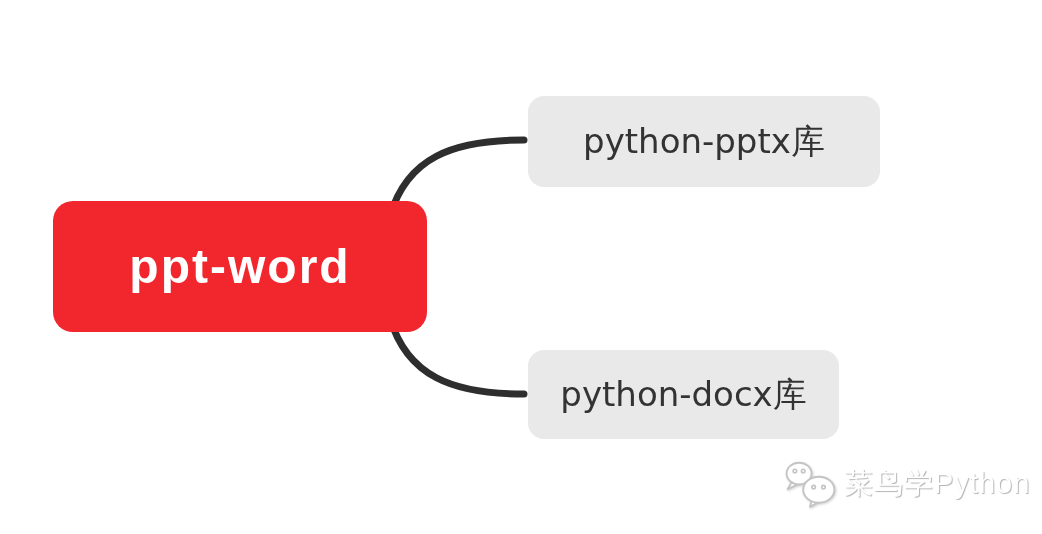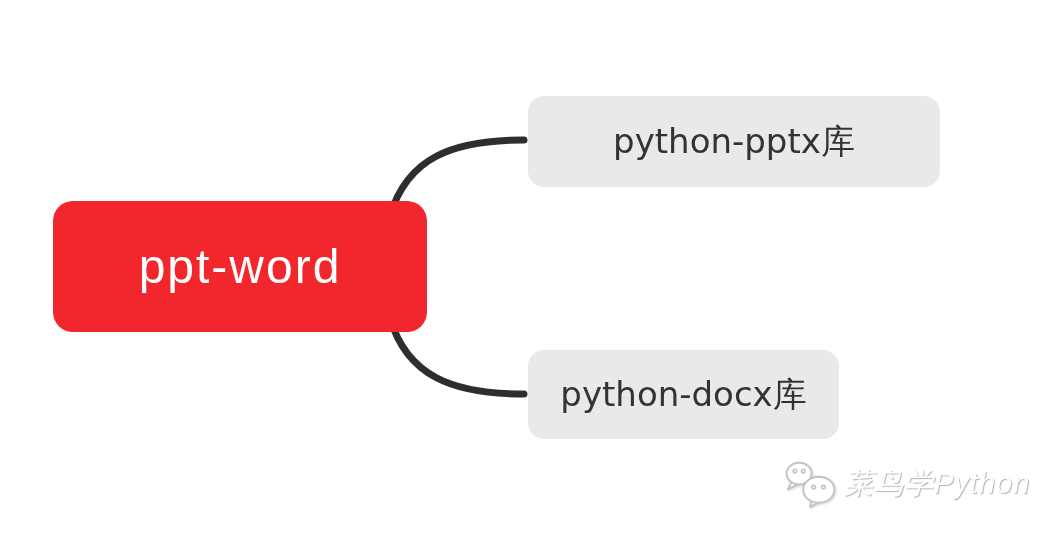--- a/index.html
+++ b/index.html
@@ -49,35 +49,35 @@
   }
   .node-root {
     left: 53px;
     top: 201px;
     width: 374px;
     height: 131px;
     background: var(--root-bg, #f2262d);
     border-radius: 20px;
     color: var(--root-text, #ffffff);
     font-size: 48px;
-    font-weight: normal;
+    font-weight: bold;
     letter-spacing: 2px;
   }
   .node-child {
     background: var(--child-bg, #e9e9e9);
     border-radius: 16px;
     color: var(--child-text, #333333);
     font-size: 34px;
     font-weight: 500;
     font-family: "DejaVu Sans", "Liberation Sans", sans-serif;
   }
   .node-child-top {
     left: 528px;
     top: 96px;
-    width: 412px;
+    width: 352px;
     height: 91px;
   }
   .node-child-bottom {
     left: 528px;
     top: 350px;
     width: 311px;
     height: 89px;
   }
   .watermark {
     position: absolute;
@@ -92,21 +92,20 @@
     width: 54px;
     height: 48px;
     filter: drop-shadow(1px 1px 1px rgba(0,0,0,0.18));
   }
   .watermark-text {
     font-size: 29px;
     color: #ffffff;
     letter-spacing: 1px;
     text-shadow: 1px 1px 1px rgba(0,0,0,0.30), -0.5px -0.5px 1px rgba(255,255,255,0.9);
     white-space: nowrap;
-    font-style: italic;
   }
 </style>
 </head>
 <body>
 
 <div class="canvas">
 
   <svg class="connector-layer" viewBox="0 0 1042 534" xmlns="http://www.w3.org/2000/svg" aria-hidden="true">
     <path d="M 390 216 C 407 158, 452 140, 524 140"></path>
     <path d="M 390 318 C 407 376, 452 394, 524 394"></path>

